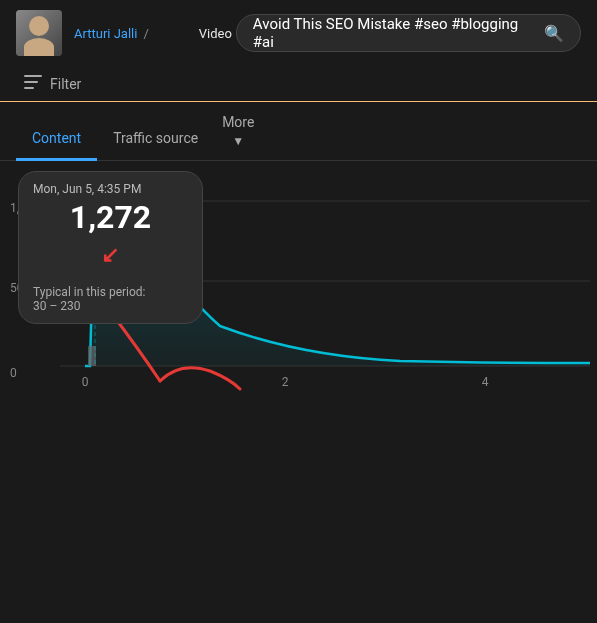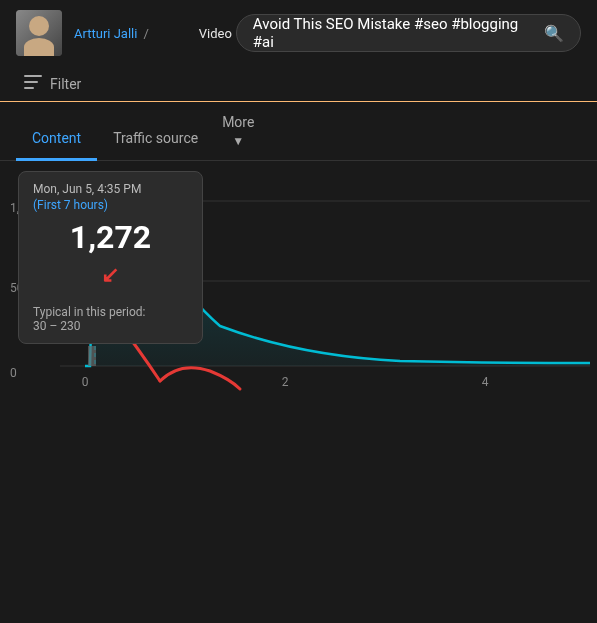--- a/index.html
+++ b/index.html
@@ -146,21 +146,21 @@
       height: 380px;
     }
 
     
     .tooltip {
       position: absolute;
       top: 10px;
       left: 18px;
       background: #2c2c2c;
       border: 1px solid #444;
-      border-radius: 8px;
+      border-radius: 18px;
       padding: 10px 14px;
       width: 185px;
       z-index: 10;
     }
     .tooltip-date {
       color: #bbb;
       font-size: 12px;
       margin-bottom: 2px;
     }
     .tooltip-period {
@@ -246,21 +246,20 @@
   <div class="tab-more">
     <span>More</span>
     <span style="font-size:12px;">▼</span>
   </div>
 </div>
 
 <div class="chart-container">
 
   <div class="tooltip">
     <div class="tooltip-date">Mon, Jun 5, 4:35 PM</div>
-    <div class="tooltip-period">(First 7 hours)</div>
     <div class="tooltip-value">
       <span>1,272</span>
       <span class="tooltip-arrow">↙</span>
     </div>
     <div class="tooltip-typical">
       <span>Typical in this period:</span><br>
       <span>30 – 230</span>
     </div>
   </div>
 

